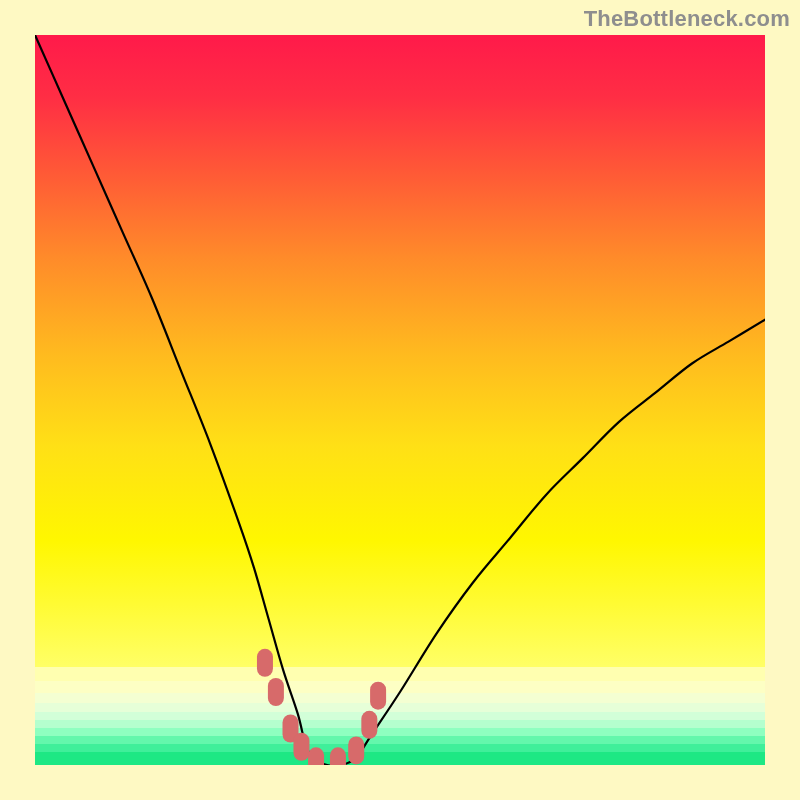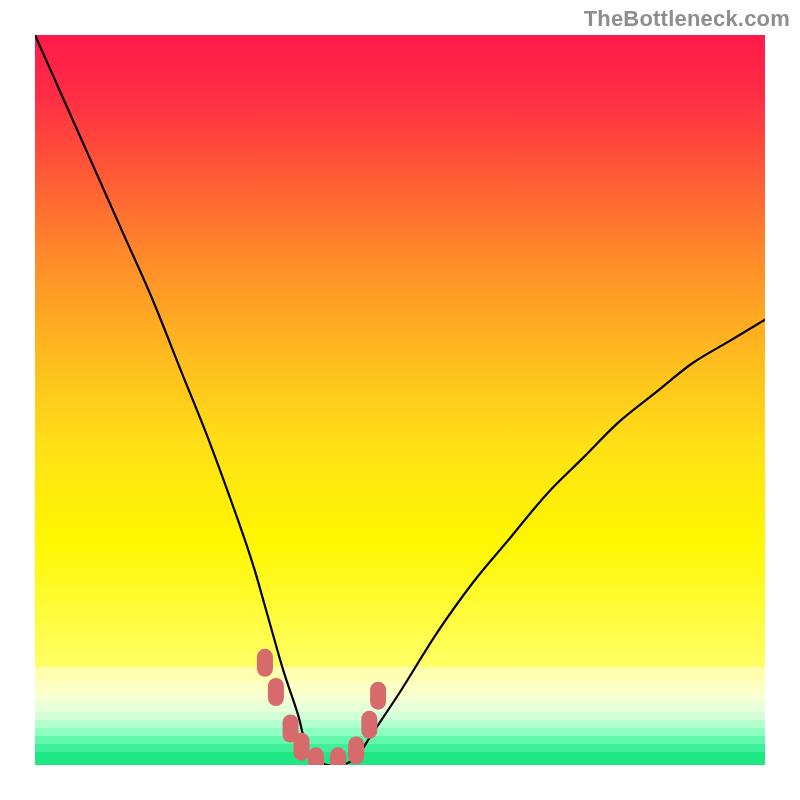--- a/index.html
+++ b/index.html
@@ -9,21 +9,21 @@
     height: 800px;
     background: #000;
     overflow: hidden;
   }
   .frame {
     position: absolute;
     left: 0;
     top: 0;
     width: 800px;
     height: 800px;
-    background: #ffffff;
+    background: #fef9c3;
   }
   .plot {
     position: absolute;
     left: 35px;
     top: 35px;
     width: 730px;
     height: 730px;
     overflow: hidden;
   }
   .watermark {

